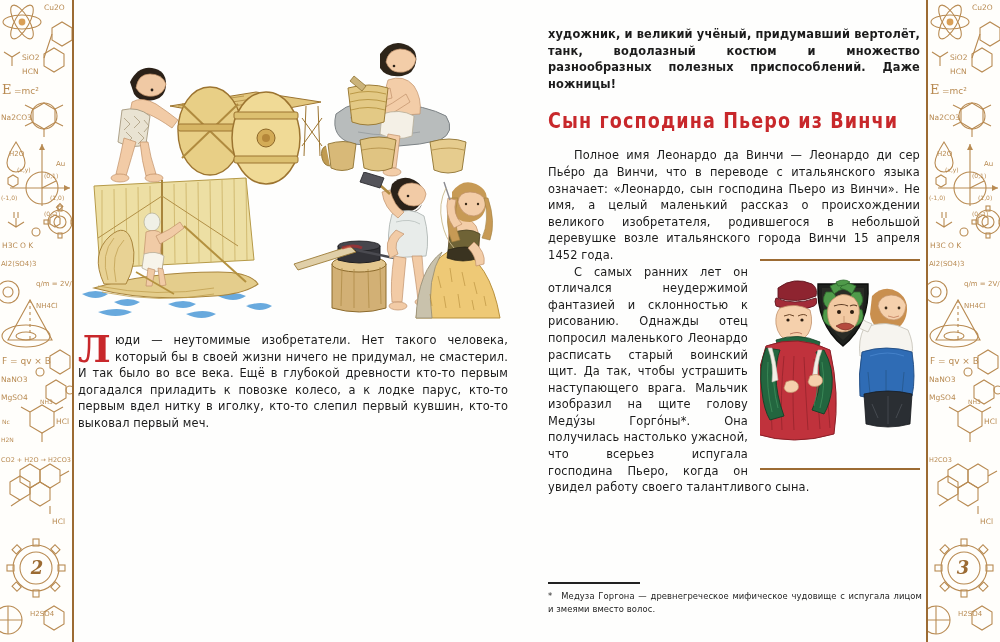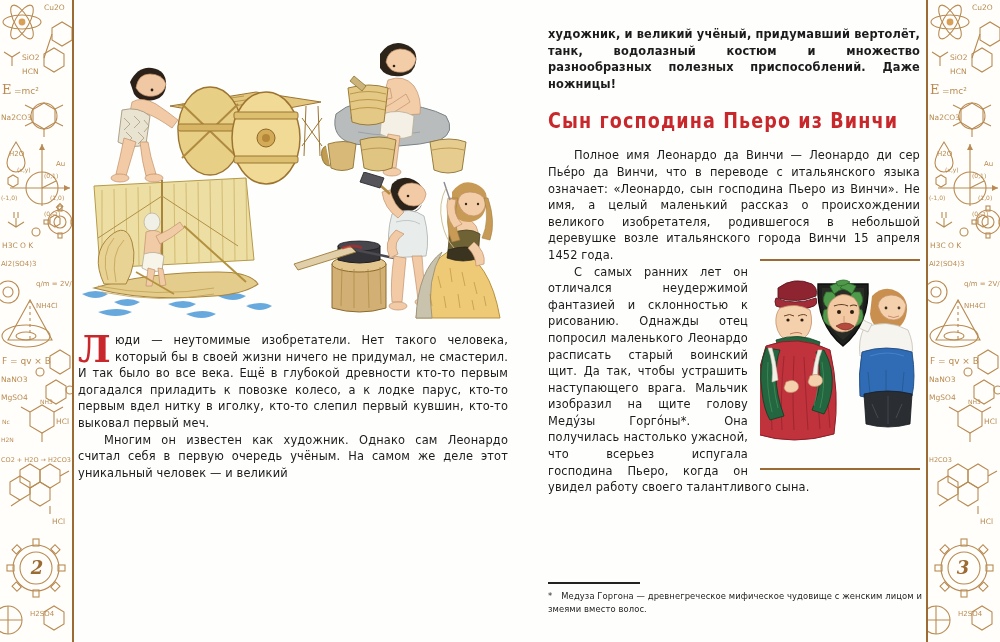--- a/index.html
+++ b/index.html
@@ -553,21 +553,20 @@
 
         <path d="M36 6 L42 24" stroke="#8a8a90" stroke-width="1.4" fill="none"></path>
         <path d="M38 12 q-8 16 -4 34 q3 16 12 26" stroke="#c9b98a" stroke-width=".9" fill="none"></path>
       </svg>
     </div>
 
     <div class="body-text" style="width:430px;">
       <p class="no-indent dropcap-para">
         <span class="dropcap">Л</span><span>юди — неутомимые изобретатели. Нет такого человека, который бы в своей жизни ничего не придумал, не смастерил. И так было во все века. Ещё в глубокой древности кто-то первым догадался приладить к повозке колесо, а к лодке парус, кто-то первым вдел нитку в иголку, кто-то слепил первый кувшин, кто-то выковал первый меч.</span>
       </p>
-      <p>Многим он известен как художник. Однако сам Леонардо считал себя в первую очередь учёным. На самом же деле этот уникальный человек — и великий</p>
     </div>
   </div>
 
   <div class="page right">
     <div class="body-text" style="width:372px;font-weight:bold;">
       <p class="no-indent">художник, и великий учёный, придумавший вертолёт, танк, водолазный костюм и множество разнообразных полезных приспособлений. Даже ножницы!</p>
     </div>
 
     <div class="section-heading">Сын господина Пьеро из Винчи</div>
 
@@ -655,17 +654,17 @@
         <div class="rule-bot-right"></div>
       </div>
 
       <p>С самых ранних лет он отличался неудержимой фантазией и склонностью к рисованию. Однажды отец попросил маленького Леонардо расписать старый воинский щит. Да так, чтобы устрашить наступающего врага. Мальчик изобразил на щите голову Меду́зы Горго́ны*. Она получилась настолько ужасной, что всерьез испугала господина Пьеро, когда он увидел работу своего талантливого сына.</p>
     </div>
   </div>
 
   <div class="footnote">
     <div class="footnote-rule"></div>
     <div class="footnote-text">
-      <span class="footnote-star">*</span><span>Медуза Горгона — древнегреческое мифическое чудовище с женским лицом и змеями вместо волос.</span>
+      <span class="footnote-star">*</span><span>Медуза Горгона — древнегреческое мифическое чудовище с испугала лицом и змеями вместо волос.</span>
     </div>
   </div>
 
 </div>
 
 </body></html>

